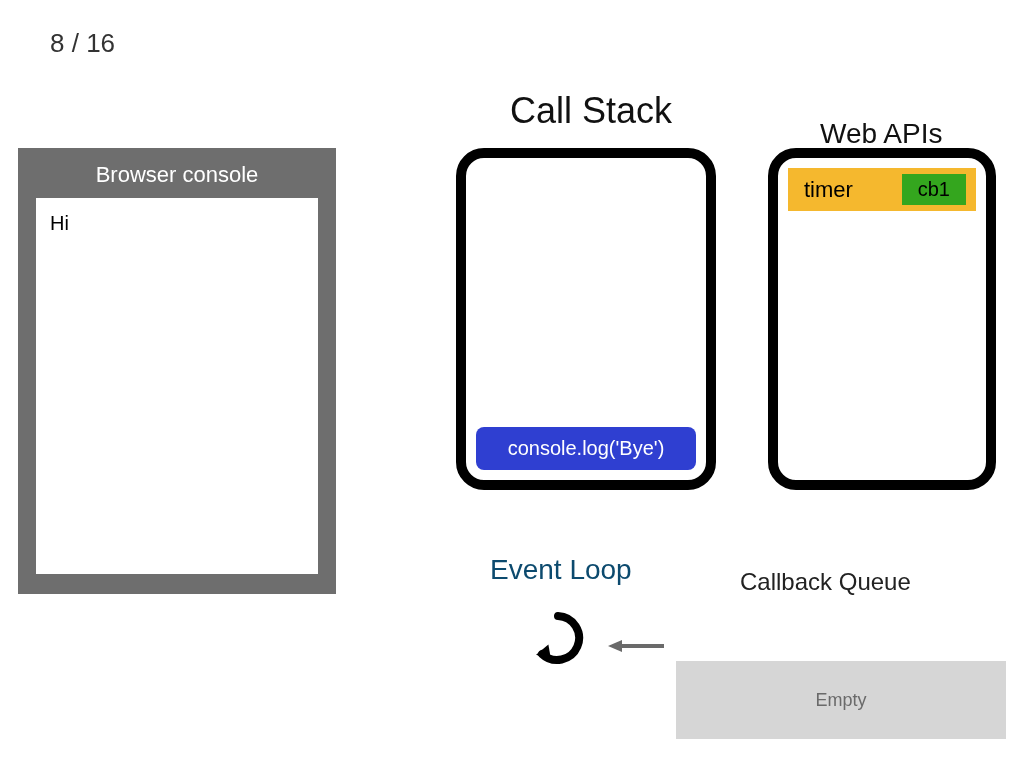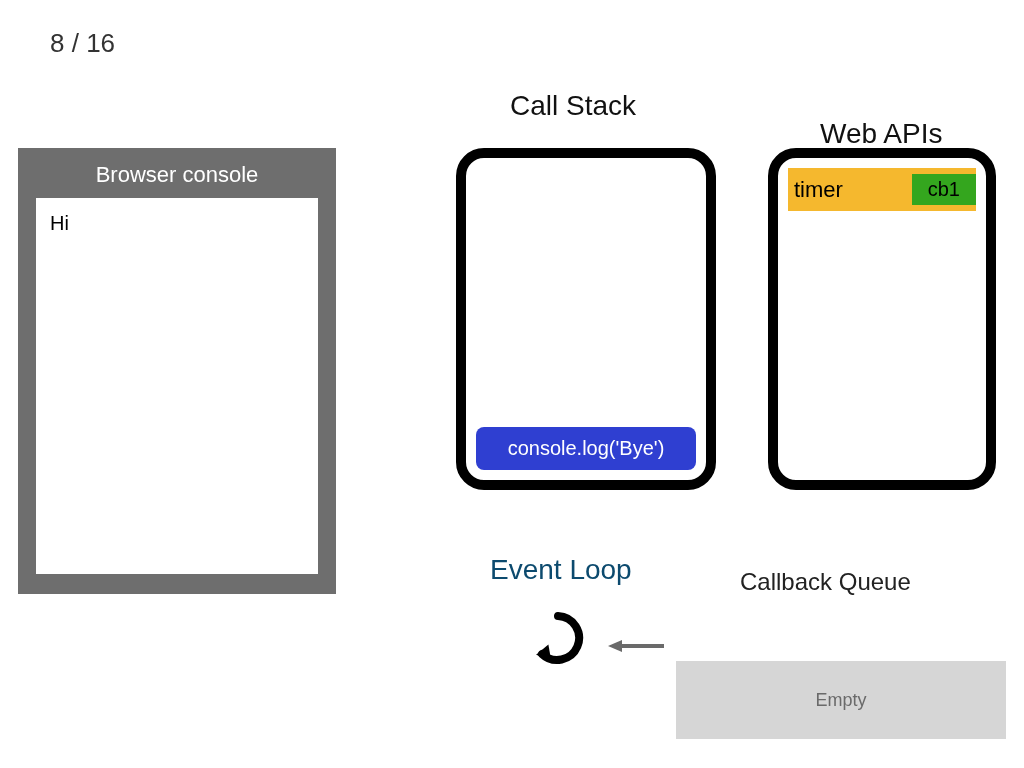--- a/index.html
+++ b/index.html
@@ -25,21 +25,21 @@
   .console-body {
     background: #fff; margin: 0 18px 18px 18px;
     height: 376px; padding: 14px 14px;
     font-size: 20px; color: #000;
   }
   .console-line { margin-bottom: 6px; }
 
   
   .h-callstack {
     position: absolute; left: 510px; top: 90px;
-    font-size: 28px; color: #111; font-weight: 400;
+    font-size: 36px; color: #111; font-weight: 400;
   }
   .h-webapis {
     position: absolute; left: 820px; top: 90px;
     font-size: 28px; color: #111; font-weight: 400; margin-top: 28px;
   }
   .h-eventloop {
     position: absolute; left: 490px; top: 554px;
     font-size: 28px; color: #0c4a6e; font-weight: 400;
   }
   .h-cbqueue {
@@ -62,21 +62,21 @@
     padding: 10px 14px; border-radius: 8px; text-align: center;
     margin-top: 6px;
   }
 
   .webapis-box {
     left: 768px; top: 148px; width: 228px; height: 342px;
     padding: 10px;
   }
   .timer-pill {
     background: #f5b82e; display: flex; align-items: center;
-    padding: 6px 0; gap: 10px;
+    padding: 6px 10px; gap: 10px;
     font-size: 22px; color: #000;
   }
   .timer-pill .label { flex: 0 0 auto; padding-left: 6px; }
   .timer-pill .cb {
     background: #34a61e; color: #000; font-size: 20px;
     padding: 4px 16px; margin-left: auto;
   }
 
   
   .loop-icon {

